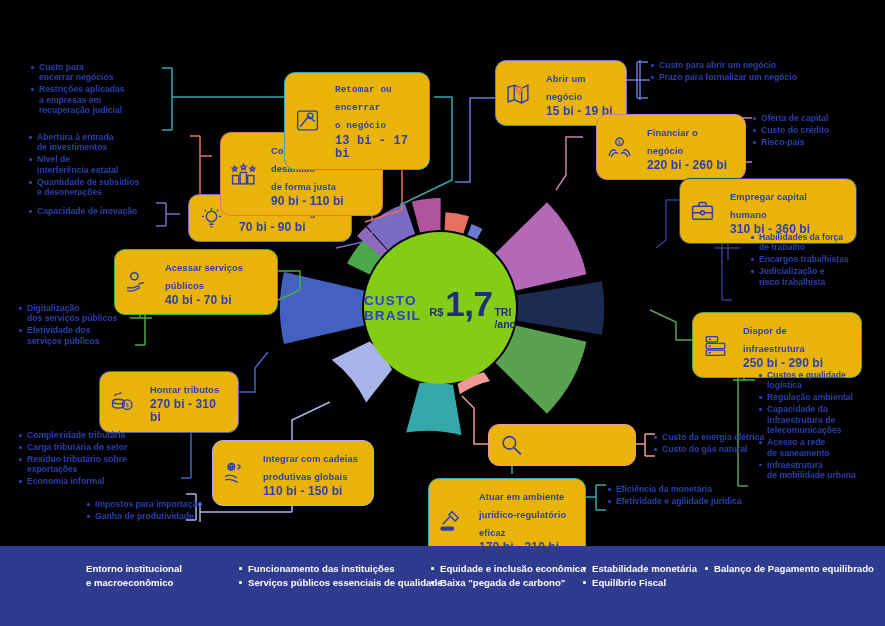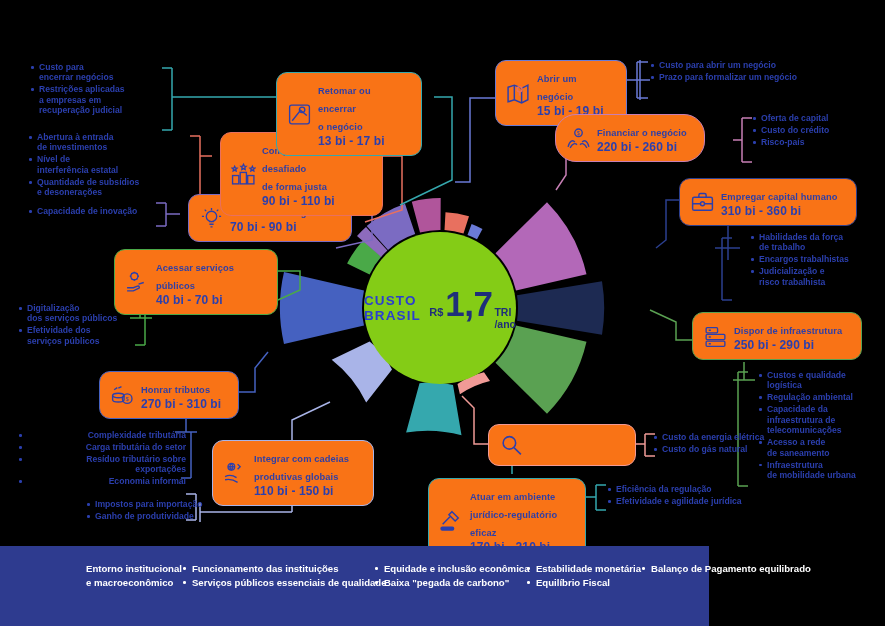--- a/index.html
+++ b/index.html
@@ -17,24 +17,24 @@
   #stage {
     position: absolute; inset: 0;
     background: #000000;
   }
 
   
   .card {
     position: absolute;
     border: 1.6px solid #3b4ba8;
     border-radius: 11px;
-    background: #f97316;
+    background: #eab308;
     display: flex;
     align-items: center;
-    gap: 6px;
+    gap: 15px;
     padding: 7px 11px 7px 9px;
     z-index: 6;
   }
   .card .ico {
     flex: 0 0 auto;
     width: 26px; height: 26px;
     display: flex; align-items: center; justify-content: center;
   }
   .card .ico svg { width: 25px; height: 25px; display: block; }
   .card .txt { line-height: 1.12; }
@@ -117,21 +117,21 @@
     color: #1f2f7a;
   }
   #hub .rs { font-size: 11px; font-weight: 700; }
   #hub .big { font-size: 35px; font-weight: 700; line-height: .9; letter-spacing: -.5px; }
   #hub .unit { font-size: 10.5px; font-weight: 700; line-height: 1.05; text-align: left; }
 
   
   #footer {
     position: absolute;
     left: 0; bottom: 0;
-    width: 709px; height: 80px;
+    width: 885px; height: 80px;
     background: #2e3b8f;
     z-index: 10;
   }
   #footer .fwrap {
     display: flex;
     align-items: flex-start;
     padding: 16px 0 0 86px;
     gap: 0;
   }
   #footer .fcol { color: #ffffff; }
@@ -263,21 +263,21 @@
       <span class="val" style="display:block">15 bi - 19 bi</span>
     </span>
   </div>
   <div class="bul" style="left:650px; top:60px; width:190px;">
     <ul>
       <li>Custo para abrir um negócio</li>
       <li>Prazo para formalizar um negócio</li>
     </ul>
   </div>
 
-  <div class="card" style="left:555px; top:114px; width:150px; border-color:#c77fb5;border-radius:21px;">
+  <div class="card" style="left:596px; top:114px; width:150px; border-color:#c77fb5;">
     <span class="ico">
       <svg viewBox="0 0 24 24" fill="none" stroke="#2b3fae" stroke-width="1.3">
         <circle cx="12" cy="6.5" r="3.6"></circle>
         <text x="12" y="8.7" font-size="5" fill="#2b3fae" stroke="none" text-anchor="middle">$</text>
         <path d="M2 20 C3.5 14 6.5 13 8.5 15.5"></path>
         <path d="M22 20 C20.5 14 17.5 13 15.5 15.5"></path>
         <path d="M4 21 C6 16.5 9 16 10.5 18"></path>
         <path d="M20 21 C18 16.5 15 16 13.5 18"></path>
       </svg>
     </span>
@@ -371,21 +371,21 @@
       </svg>
     </span>
     <span class="txt">
       <span class="ttl">Atuar em ambiente
 jurídico-regulatório eficaz</span>
       <span class="val" style="display:block">170 bi - 210 bi</span>
     </span>
   </div>
   <div class="bul" style="left:607px; top:484px; width:165px;">
     <ul>
-      <li>Eficiência da regulação</li>
+      <li>Eficiência da monetária</li>
       <li>Efetividade e agilidade jurídica</li>
     </ul>
   </div>
 
   <div class="card" style="left:212px; top:440px; width:162px; border-color:#a9b4e8;">
     <span class="ico">
       <svg viewBox="0 0 24 24" fill="none" stroke="#2b3fae" stroke-width="1.3">
         <circle cx="8" cy="5.5" r="3.2"></circle>
         <path d="M4.8 5.5 h6.4 M8 2.3 c1.6 1.8 1.6 4.6 0 6.4 M8 2.3 c-1.6 1.8 -1.6 4.6 0 6.4"></path>
         <path d="M14 3 l2.5 2.5 L14 8"></path>
@@ -413,21 +413,21 @@
         <circle cx="16.5" cy="15" r="4.6"></circle>
         <text x="16.5" y="17" font-size="5.2" fill="#2b3fae" stroke="none" text-anchor="middle">$</text>
         <path d="M4 6.5 l3 -2 M8 5 l3 -1.5"></path>
       </svg>
     </span>
     <span class="txt">
       <span class="ttl">Honrar tributos</span>
       <span class="val" style="display:block">270 bi - 310 bi</span>
     </span>
   </div>
-  <div class="bul" style="left:18px; top:430px; width:168px;text-align:right;">
+  <div class="bul" style="left:18px; top:430px; width:168px;">
     <ul>
       <li>Complexidade tributária</li>
       <li>Carga tributária do setor</li>
       <li>Resíduo tributário sobre
 exportações</li>
       <li>Economia informal</li>
     </ul>
   </div>
 
   <div class="card" style="left:114px; top:249px; width:164px; border-color:#4aa948;justify-content:space-between;">
@@ -493,21 +493,21 @@
     <ul>
       <li>Abertura à entrada
 de investimentos</li>
       <li>Nível de
 interferência estatal</li>
       <li>Quantidade de subsídios
 e desonerações</li>
     </ul>
   </div>
 
-  <div class="card" style="left:276px; top:72px; width:146px; border-color:#35a8ae;">
+  <div class="card" style="left:284px; top:72px; width:146px; border-color:#35a8ae;font-family:Liberation Mono, monospace;">
     <span class="ico">
       <svg viewBox="0 0 24 24" fill="none" stroke="#2b3fae" stroke-width="1.3">
         <rect x="2.5" y="3" width="19" height="18" rx="2"></rect>
         <path d="M5 18 L13 8 L19 13"></path>
         <circle cx="14.5" cy="7.5" r="2.6"></circle>
       </svg>
     </span>
     <span class="txt">
       <span class="ttl">Retomar ou encerrar
 o negócio</span>

